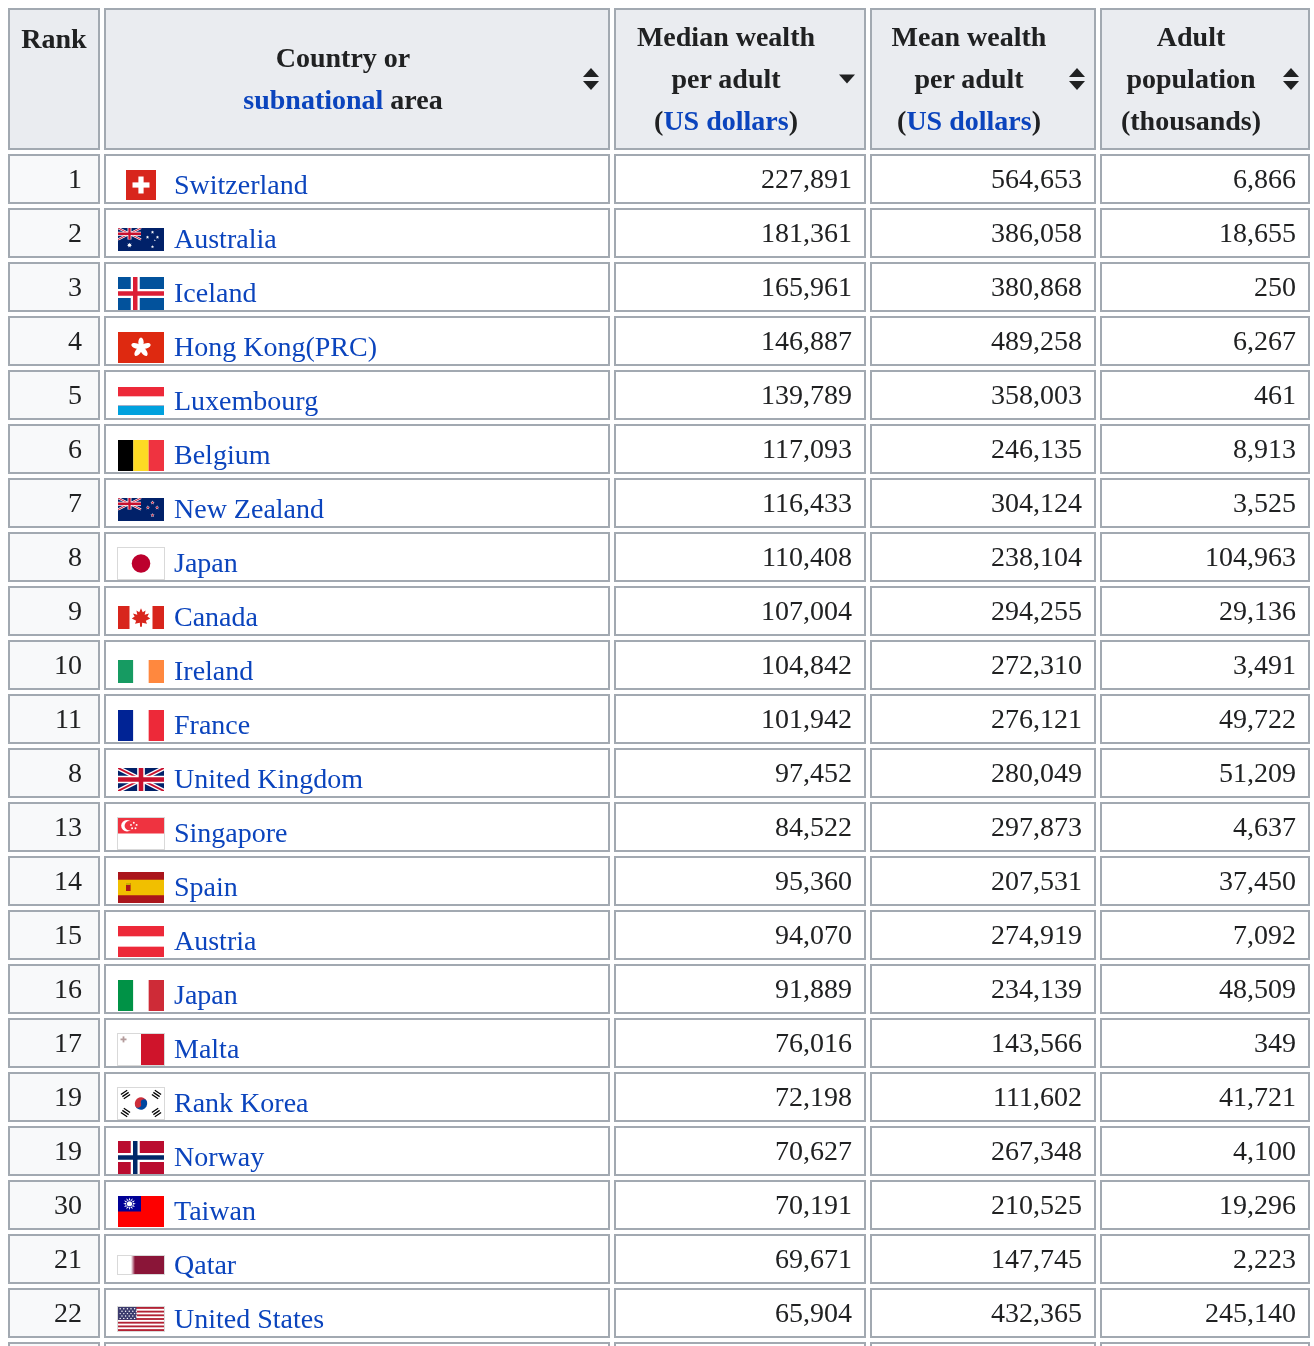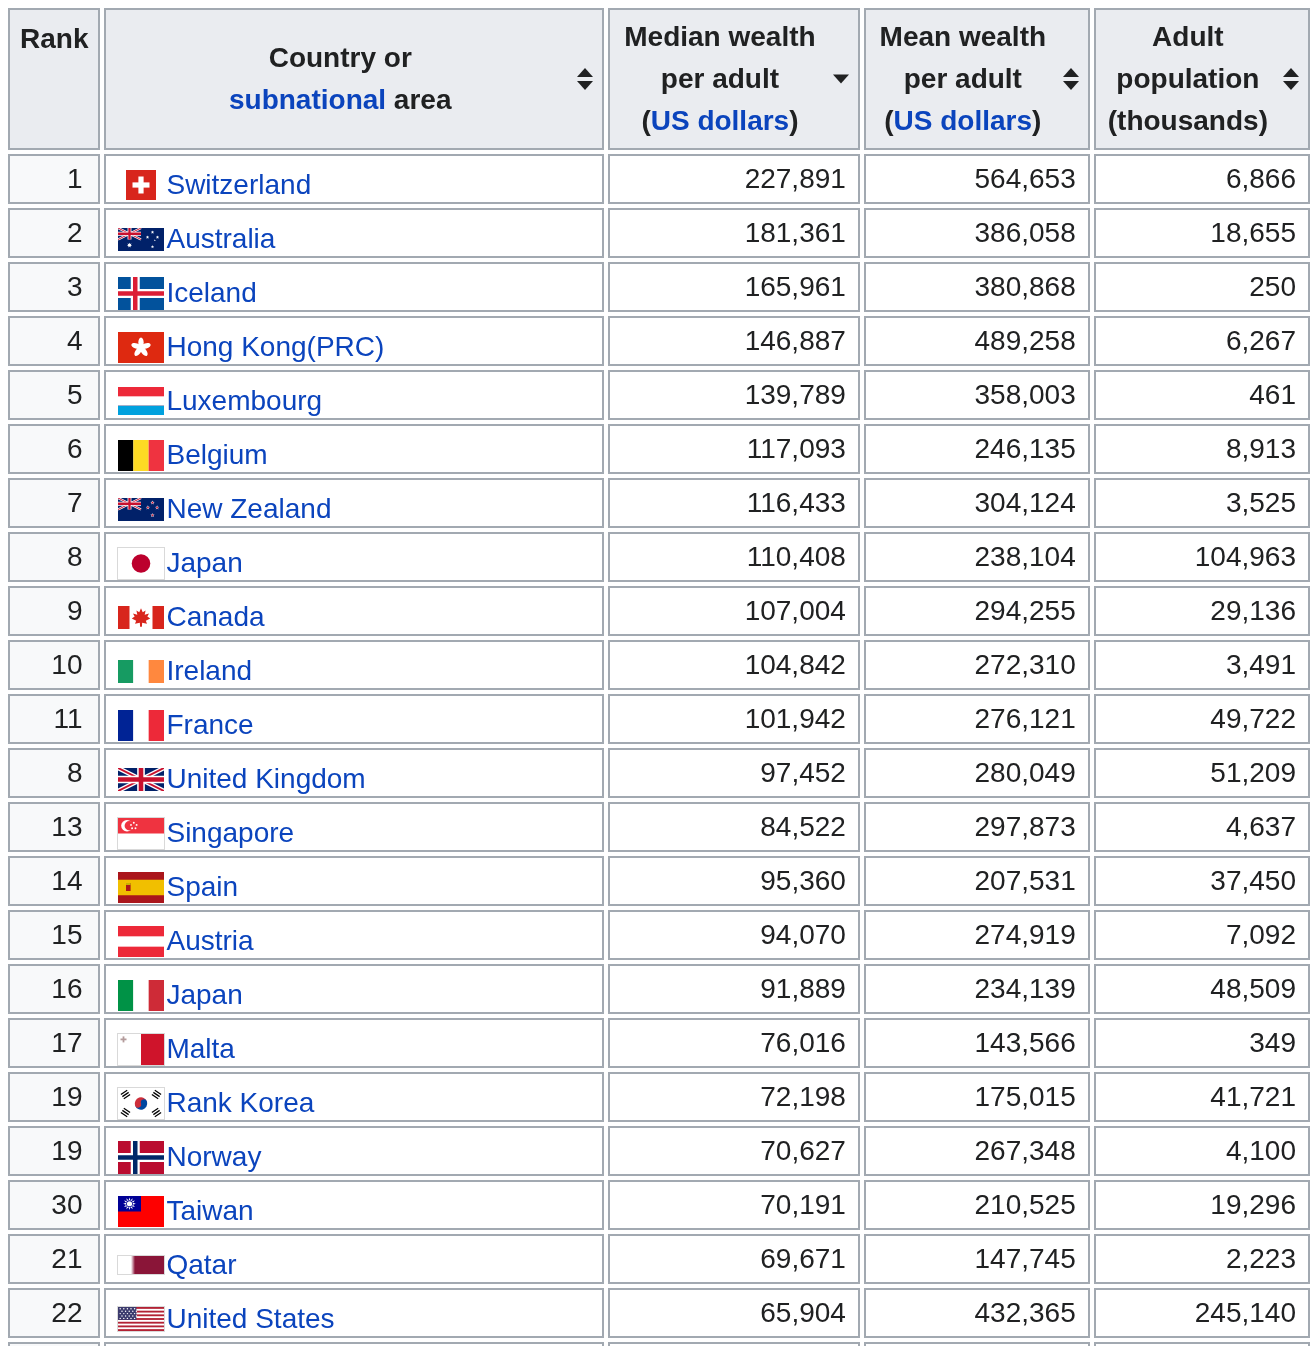--- a/index.html
+++ b/index.html
@@ -1,38 +1,38 @@
 <!DOCTYPE html>
 <html><head>
 <meta charset="utf-8">
 <style>
   html,body{margin:0;padding:0;background:#fff;}
   .viewport{
     width:1314px;height:1346px;overflow:hidden;background:#fff;
-    font-family:Liberation Sans, sans-serif;color:#202122;
+    font-family:Liberation Serif, serif;color:#202122;
   }
   table.wealth{
     border-collapse:separate;border-spacing:4px;
     margin:4px 0 0 4px;table-layout:fixed;
   }
   th,td{
     border:2px solid #a2a9b1;box-sizing:border-box;
     font-size:28px;overflow:hidden;white-space:nowrap;
   }
   th{
     background:#eaecf0;font-weight:bold;text-align:center;
     height:142px;position:relative;vertical-align:middle;
     line-height:42px;padding:0 40px 0 12px;
   }
   th.rank-h{vertical-align:top;padding:8px 10px 0 10px;}
   td{height:50px;background:#fff;vertical-align:middle;}
   td.rank{background:#f8f9fa;text-align:right;padding:0 16px 0 4px;}
   td.num{text-align:right;padding:0 12px 0 4px;}
   td.country{padding:0 4px 0 12px;}
-  .cwrap{display:flex;align-items:center;gap:2px;margin-top:12px;}
+  .cwrap{display:flex;align-items:center;gap:10px;margin-top:12px;}
   .flag{display:inline-flex;width:46px;min-width:46px;height:34px;
         align-items:center;justify-content:center;}
   .flag svg{display:block;}
   .flag.bordered svg{box-shadow:0 0 0 1px #d9d9d9;}
   a{color:#0b44bd;text-decoration:none;cursor:pointer;}
   .sort-icon{position:absolute;right:9px;top:50%;transform:translateY(-50%);
     display:flex;flex-direction:column;align-items:center;gap:4px;}
   .tri-up{width:0;height:0;border-left:8px solid transparent;
     border-right:8px solid transparent;border-bottom:9px solid #202122;}
   .tri-down{width:0;height:0;border-left:8px solid transparent;
@@ -469,21 +469,21 @@
                     <rect x="-3.8" y="-3.25" width="7.6" height="1.3" fill="#000"></rect>
                     <rect x="-3.8" y="-0.65" width="7.6" height="1.3" fill="#000"></rect>
                     <rect x="-3.8" y="1.9500000000000002" width="7.6" height="1.3" fill="#000"></rect>
                   </g>
                 </svg>
               </span>
         <span><a>Rank Korea</a></span>
       </div>
     </td>
     <td class="num">72,198</td>
-    <td class="num">175,015</td>
+    <td class="num">111,602</td>
     <td class="num">41,721</td>
   </tr>
         <tr>
     <td class="rank">19</td>
     <td class="country">
       <div class="cwrap">
         <span class="flag">
                 <svg width="46" height="33" viewBox="0 0 46 33" preserveAspectRatio="none" xmlns="http://www.w3.org/2000/svg">
                   <rect width="46" height="33" fill="#BA0C2F"></rect>
                   <rect x="12.75" width="9" height="33" fill="#fff"></rect>

